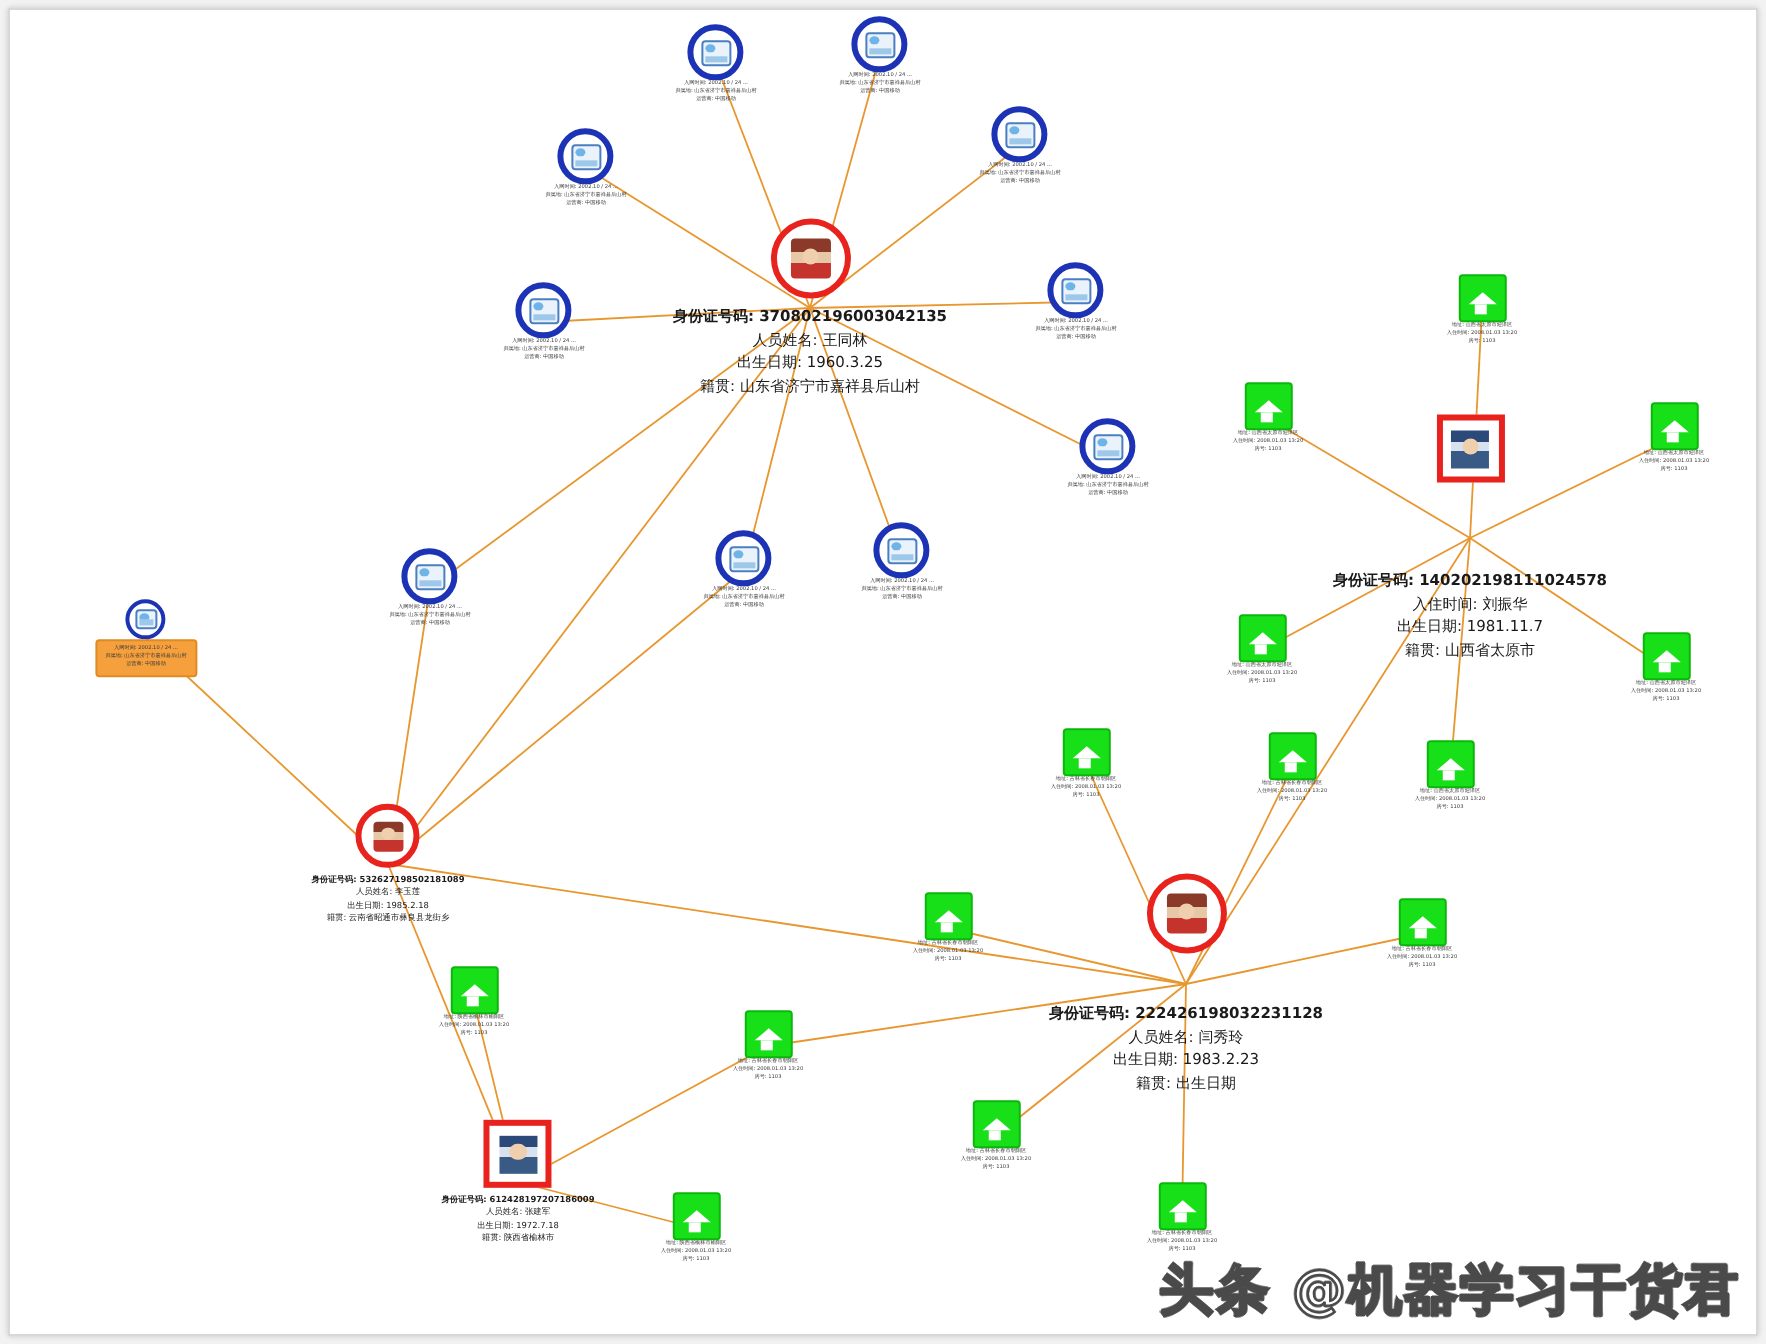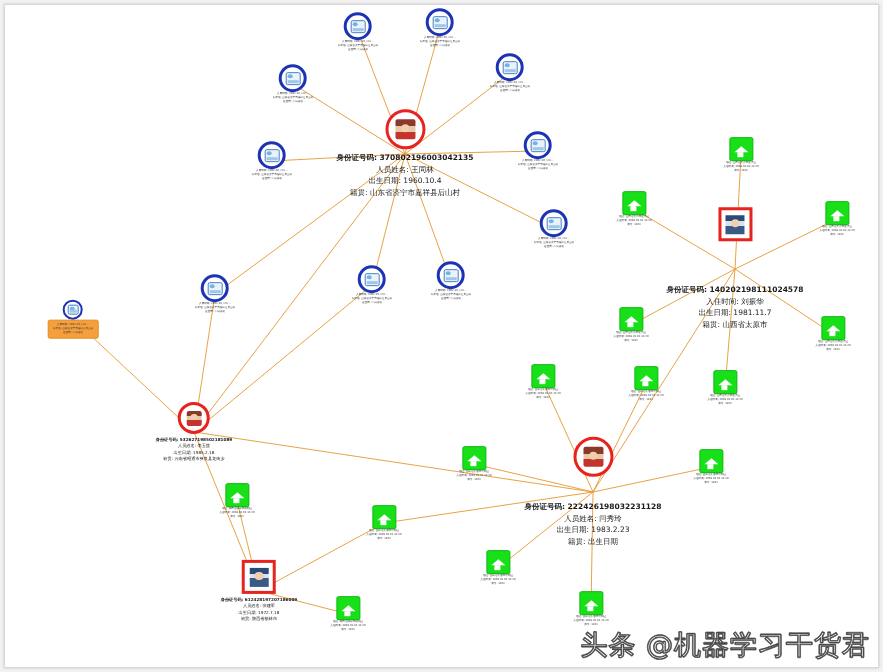--- a/index.html
+++ b/index.html
@@ -75,21 +75,21 @@
   .detail .idline{font-weight:700;}
   .detail-sm{font-size:4.2px;line-height:1.5;}
 
   
   .sel-box{background:#f5a03c;border:1px solid #e08a22;
         border-radius:2px;padding:2px 4px 3px;
         display:flex;flex-direction:column;align-items:center;}
 
   
   #watermark{position:absolute;right:8px;bottom:4px;
-        font-size:27px;font-weight:400;color:#ffffff;
+        font-size:27px;font-weight:700;color:#ffffff;
         letter-spacing:1px;white-space:nowrap;
         -webkit-text-stroke:1.2px #4a4a4a;
         text-shadow:0 1px 0 #8e8e8e,0 -1px 0 #8e8e8e,1px 0 0 #8e8e8e,-1px 0 0 #8e8e8e;
         pointer-events:none;}
   #wm-logo{position:absolute;right:252px;bottom:10px;width:26px;height:26px;
         border-radius:3px;background:#ffffff;opacity:.9;}
 </style>
 </head>
 <body>
 
@@ -131,21 +131,21 @@
           <line x1="254" y1="586" x2="343" y2="609" stroke="#e8962e" stroke-width="0.9"></line>
           <line x1="254" y1="586" x2="379" y2="518" stroke="#e8962e" stroke-width="0.9"></line>
           <line x1="189" y1="427" x2="254" y2="586" stroke="#e8962e" stroke-width="0.9"></line>
         </svg>
 
       <div id="nodes">
           <div class="node" style="left: 400px; top: 149px;">
             <div class="person-circle">
               <div class="avatar"></div>
             </div>
-            <div class="detail"><div class="idline">身份证号码: 370802196003042135</div><div>人员姓名: 王同林</div><div>出生日期: 1960.10.4</div><div>籍贯: 山东省济宁市嘉祥县后山村</div></div>
+            <div class="detail"><div class="idline">身份证号码: 370802196003042135</div><div>人员姓名: 王同林</div><div>出生日期: 1960.3.25</div><div>籍贯: 山东省济宁市嘉祥县后山村</div></div>
           </div>
           <div class="node" style="left: 730px; top: 264px; gap: 40px;">
             <div class="person-square">
               <div class="avatar-blue"></div>
             </div>
             <div class="detail"><div class="idline">身份证号码: 140202198111024578</div><div>入住时间: 刘振华</div><div>出生日期: 1981.11.7</div><div>籍贯: 山西省太原市</div></div>
           </div>
           <div class="node" style="left: 588px; top: 487px; gap: 21px;">
             <div class="person-circle">
               <div class="avatar"></div>

